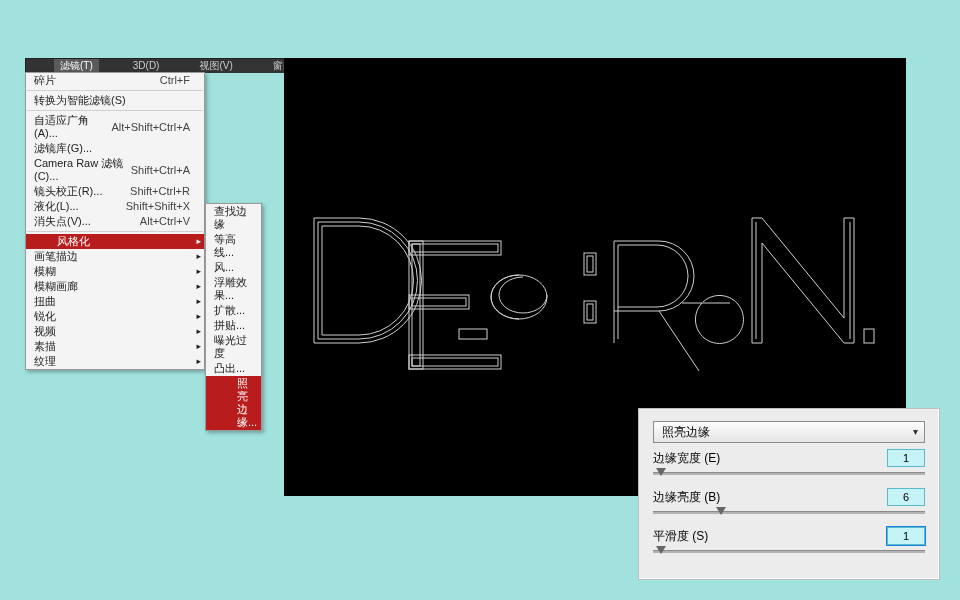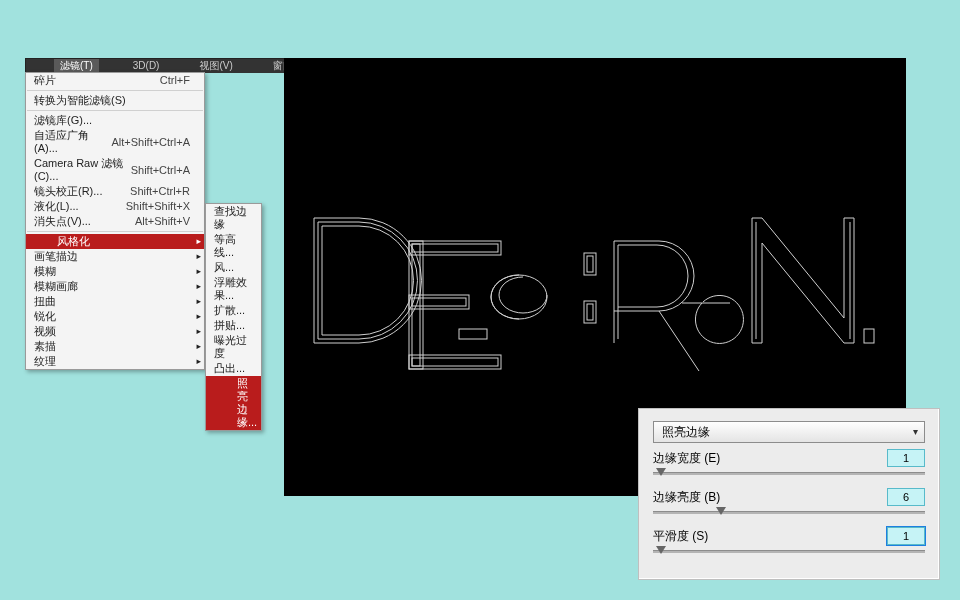--- a/index.html
+++ b/index.html
@@ -188,42 +188,42 @@
   <div class="menu-item">
     <span>碎片</span>
     <span class="shc">Ctrl+F</span>
   </div>
   <div class="menu-sep"></div>
   <div class="menu-item">
     <span>转换为智能滤镜(S)</span>
   </div>
   <div class="menu-sep"></div>
   <div class="menu-item">
+      <span>自适应广角(A)...</span>
+      <span class="shc">Alt+Shift+Ctrl+A</span>
+    </div>
+  <div class="menu-item">
       <span>滤镜库(G)...</span>
       <span class="shc"></span>
     </div>
   <div class="menu-item">
-      <span>自适应广角(A)...</span>
-      <span class="shc">Alt+Shift+Ctrl+A</span>
-    </div>
-  <div class="menu-item">
       <span>Camera Raw 滤镜(C)...</span>
       <span class="shc">Shift+Ctrl+A</span>
     </div>
   <div class="menu-item">
       <span>镜头校正(R)...</span>
       <span class="shc">Shift+Ctrl+R</span>
     </div>
   <div class="menu-item">
       <span>液化(L)...</span>
       <span class="shc">Shift+Shift+X</span>
     </div>
   <div class="menu-item">
       <span>消失点(V)...</span>
-      <span class="shc">Alt+Shift+V</span>
+      <span class="shc">Alt+Ctrl+V</span>
     </div>
   <div class="menu-sep"></div>
   <div class="menu-item hasub sel">
       <span>风格化</span>
     </div>
   <div class="menu-item hasub">
       <span>画笔描边</span>
     </div>
   <div class="menu-item hasub">
       <span>模糊</span>

